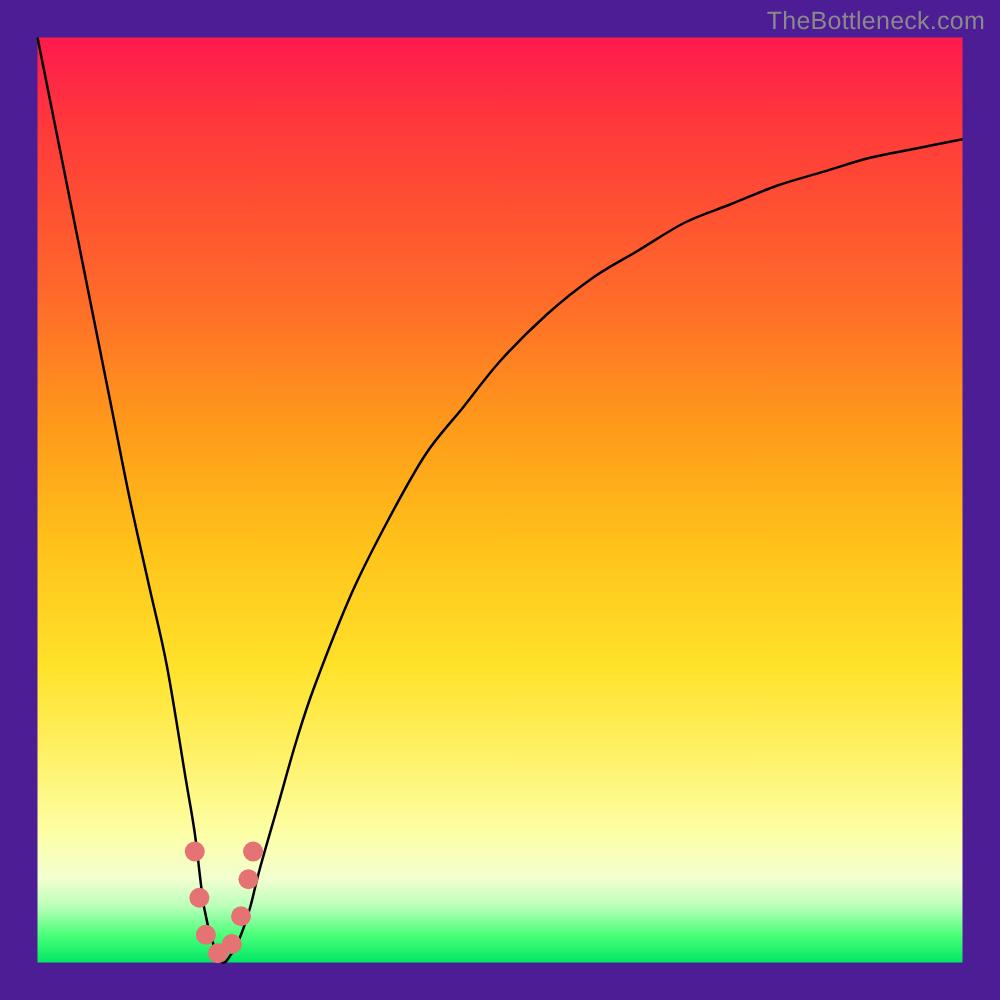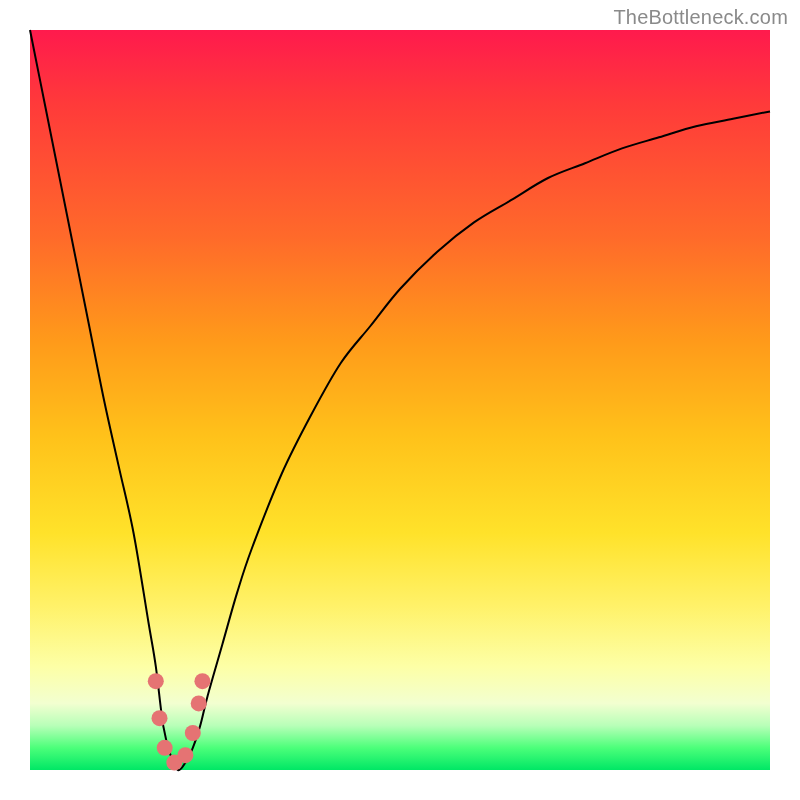--- a/index.html
+++ b/index.html
@@ -10,21 +10,21 @@
     background: #000;
     overflow: hidden;
     font-family: Arial, Helvetica, sans-serif;
   }
   .frame {
     position: absolute;
     left: 0;
     top: 0;
     width: 800px;
     height: 800px;
-    background: #ffffff;
+    background: #4c1d95;
   }
   .plot {
     position: absolute;
     left: 30px;
     top: 30px;
     width: 740px;
     height: 740px;
     
     background: linear-gradient(
       to bottom,

